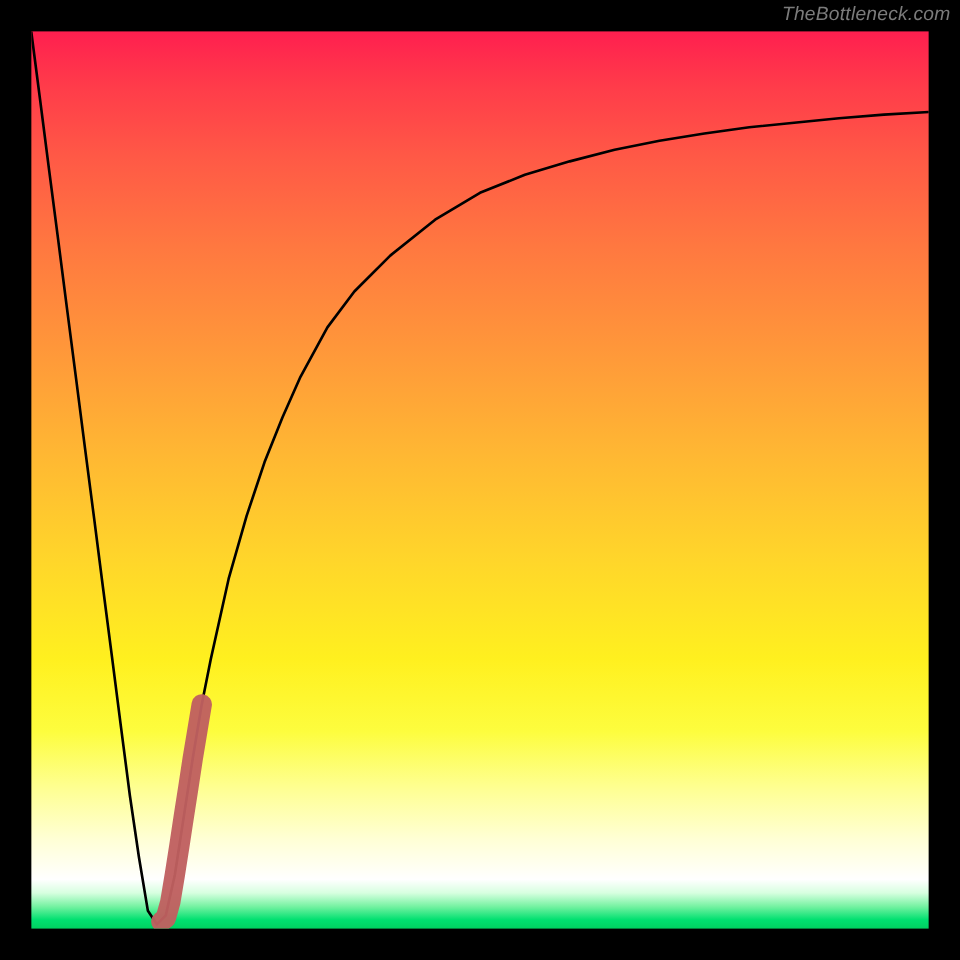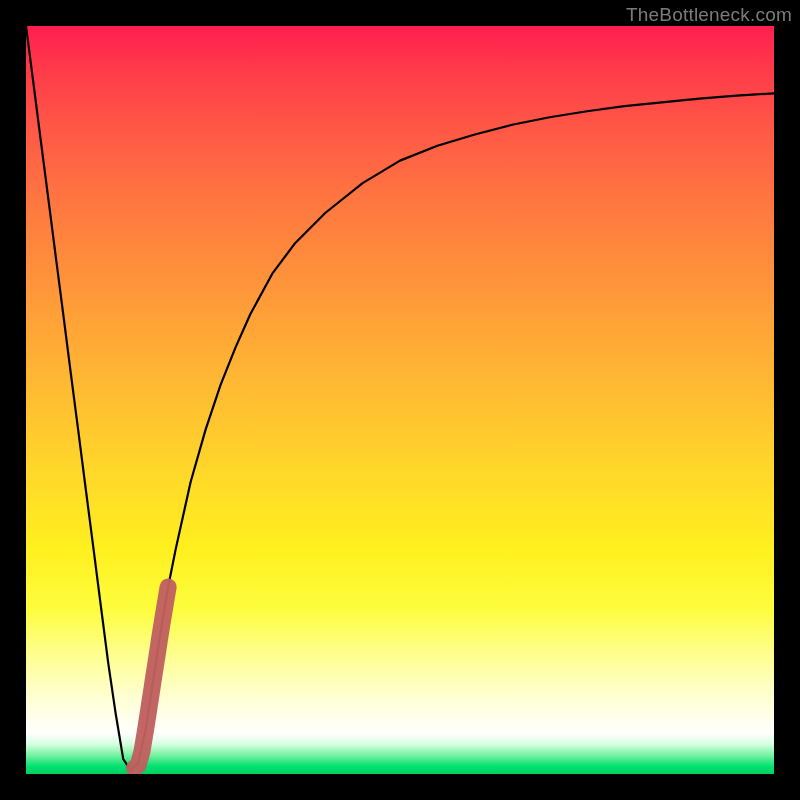--- a/index.html
+++ b/index.html
@@ -15,25 +15,26 @@
     position: relative;
     width: 800px;
     height: 800px;
     background: #000;
   }
   .watermark {
     position: absolute;
     top: 4px;
     right: 8px;
     color: #7b7b7b;
-    font-size: 19px;
+    font-size: 16px;
     font-weight: 400;
     letter-spacing: 0.2px;
     z-index: 30;
     user-select: none;
+    font-style: italic;
   }
   .plot-area {
     position: absolute;
     left: 26px;
     top: 26px;
     width: 748px;
     height: 748px;
     overflow: hidden;
   }
   .gradient {

